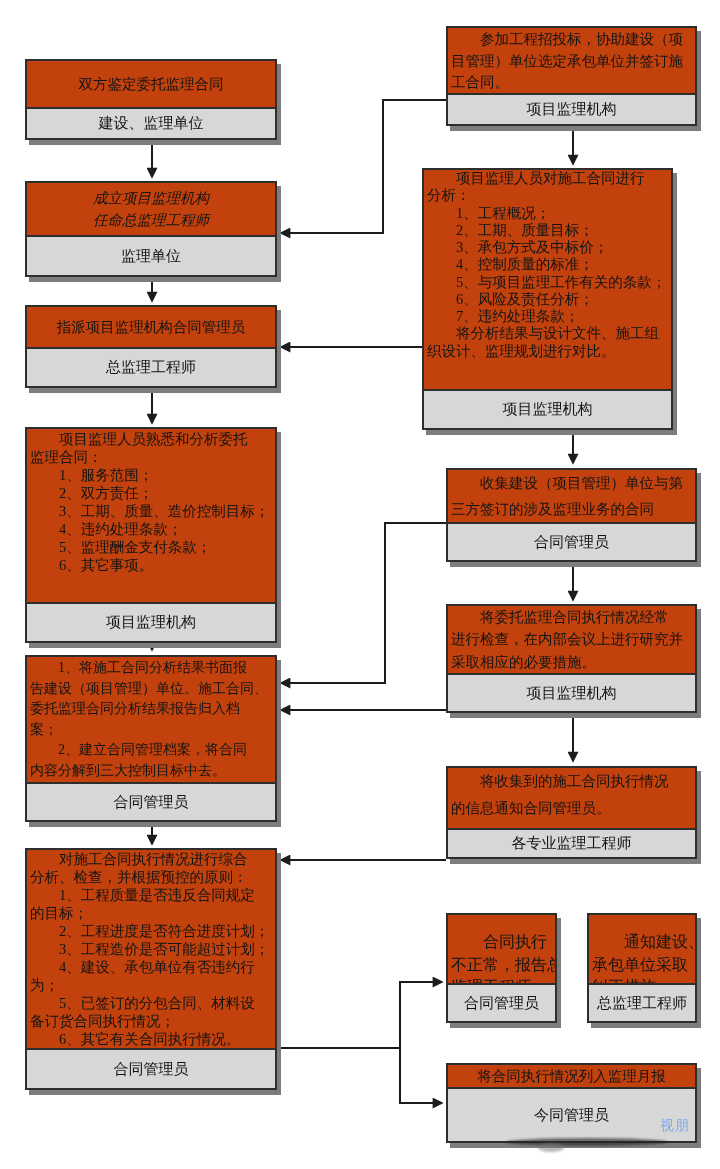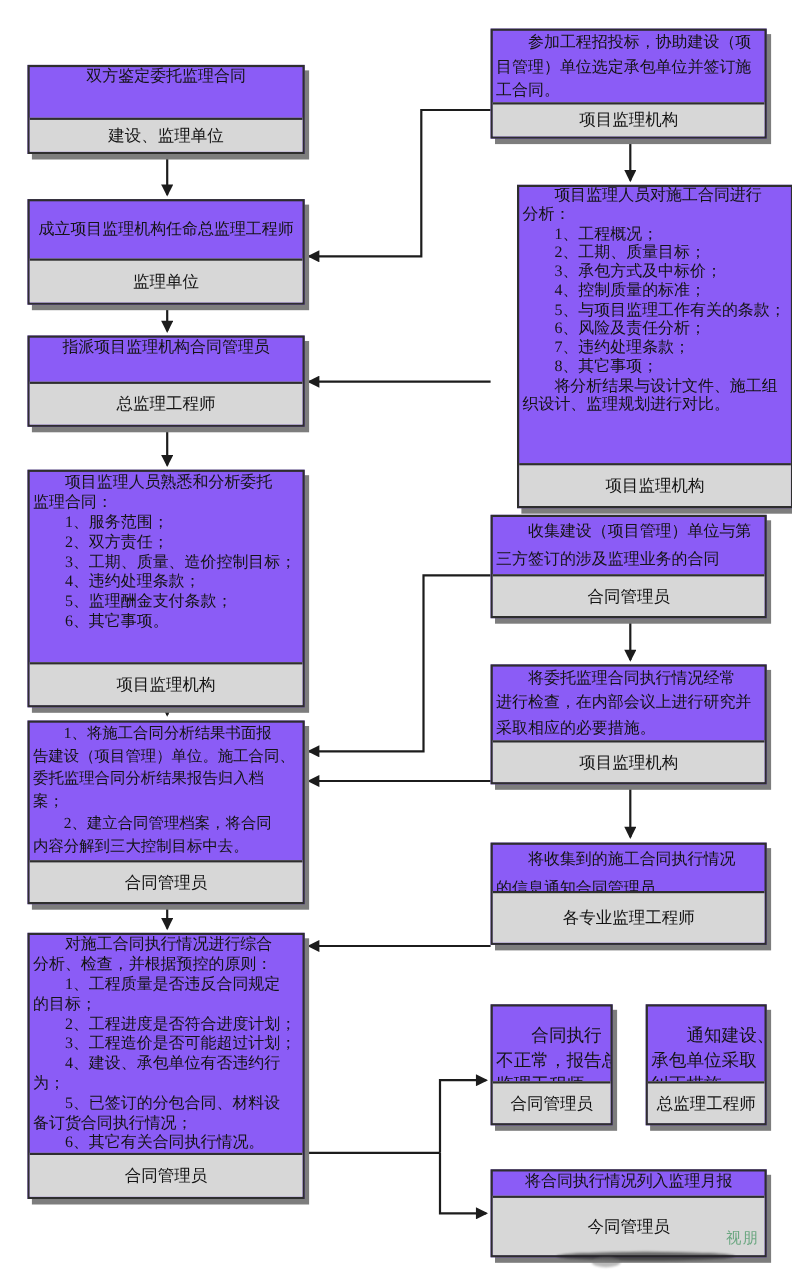--- a/index.html
+++ b/index.html
@@ -2,50 +2,50 @@
 <html><head>
 <meta charset="utf-8">
 <style>
   html,body{margin:0;padding:0;background:#ffffff;}
   .stage{
     position:relative;width:720px;height:1169px;background:#ffffff;overflow:hidden;
     font-family:"Liberation Serif","DejaVu Serif",serif;color:#141414;
   }
   .wires{position:absolute;left:0;top:0;pointer-events:none;}
   .box{
-    position:absolute;box-sizing:border-box;background:#8b5cf6;
+    position:absolute;box-sizing:border-box;background:#c2410c;
     border:2px solid #2e2e2e;box-shadow:4px 5px 0 #7d7d7d;
     display:flex;flex-direction:column;
   }
   .bd{flex:1;overflow:hidden;padding:0 3px;font-size:14.5px;line-height:18px;}
-  .bd.c{display:flex;align-items:flex-start;justify-content:center;padding:0;}
-  .bd.c2{display:flex;flex-direction:row;align-items:center;justify-content:center;padding:0;}
+  .bd.c{display:flex;align-items:center;justify-content:center;padding:0;}
+  .bd.c2{display:flex;flex-direction:column;align-items:center;justify-content:center;padding:0;font-style:italic;}
   .ln{white-space:nowrap;}
   .ft{
     box-sizing:border-box;border-top:2px solid #2e2e2e;background:#d7d7d7;
     display:flex;align-items:center;justify-content:center;
     font-size:15px;white-space:nowrap;
   }
   
   .b-l1 .ft{height:31px}
   .b-l2 .bd{line-height:22px}               .b-l2 .ft{height:40px}
   .b-l3 .ft{height:39px}
   .b-l4 .bd{line-height:18px;padding-top:1px}   .b-l4 .ft{height:39px}
   .b-l5 .bd{font-size:14px;line-height:20.5px;padding-top:1px} .b-l5 .ft{height:38px}
   .b-l6 .bd{line-height:18px}               .b-l6 .ft{height:40px}
   .b-r1 .bd{line-height:21.5px;padding-top:1px} .b-r1 .ft{height:31px}
   .b-r2 .bd{line-height:17.25px}            .b-r2 .ft{height:39px}
   .b-r3 .bd{line-height:26px}               .b-r3 .ft{height:38px}
   .b-r4 .bd{line-height:22.3px}             .b-r4 .ft{height:38px}
-  .b-r5 .bd{line-height:26.5px}             .b-r5 .ft{height:47px}
+  .b-r5 .bd{line-height:26.5px}             .b-r5 .ft{height:29px}
   .b-r6a .bd,.b-r6b .bd{font-size:16px;line-height:22.5px;padding-top:16px}
   .b-r6a .ft,.b-r6b .ft{height:38px}
   .b-r7 .ft{height:54px}
   .watermark{
-    position:absolute;left:660px;top:1117px;font-size:14px;color:#15803d;
+    position:absolute;left:660px;top:1117px;font-size:14px;color:#3b82f6;
     opacity:.55;letter-spacing:1px;
   }
   .smudge{
     position:absolute;left:506px;top:1138px;width:162px;height:8px;
     background:rgba(35,35,35,.6);border-radius:50%;filter:blur(1px);
   }
   .smudge2{
     position:absolute;left:538px;top:1143px;width:26px;height:9px;
     background:rgba(120,120,120,.5);border-radius:50%;filter:blur(1px);
   }
@@ -149,32 +149,31 @@
 
   <div class="box b-r1" style="left:446px;top:26px;width:251px;height:100px">
     <div class="bd">
       <div class="ln">　　参加工程招投标，协助建设（项</div>
       <div class="ln">目管理）单位选定承包单位并签订施</div>
       <div class="ln">工合同。</div>
     </div>
     <div class="ft">项目监理机构</div>
   </div>
 
-  <div class="box b-r2" style="left:470px;top:168px;width:251px;height:294px">
+  <div class="box b-r2" style="left:422px;top:168px;width:251px;height:262px">
     <div class="bd">
       <div class="ln">　　项目监理人员对施工合同进行</div>
       <div class="ln">分析：</div>
       <div class="ln">　　1、工程概况；</div>
       <div class="ln">　　2、工期、质量目标；</div>
       <div class="ln">　　3、承包方式及中标价；</div>
       <div class="ln">　　4、控制质量的标准；</div>
       <div class="ln">　　5、与项目监理工作有关的条款；</div>
       <div class="ln">　　6、风险及责任分析；</div>
       <div class="ln">　　7、违约处理条款；</div>
-      <div class="ln">　　8、其它事项；</div>
       <div class="ln">　　将分析结果与设计文件、施工组</div>
       <div class="ln">织设计、监理规划进行对比。</div>
     </div>
     <div class="ft">项目监理机构</div>
   </div>
 
   <div class="box b-r3" style="left:446px;top:468px;width:251px;height:94px">
     <div class="bd">
       <div class="ln">　　收集建设（项目管理）单位与第</div>
       <div class="ln">三方签订的涉及监理业务的合同</div>

